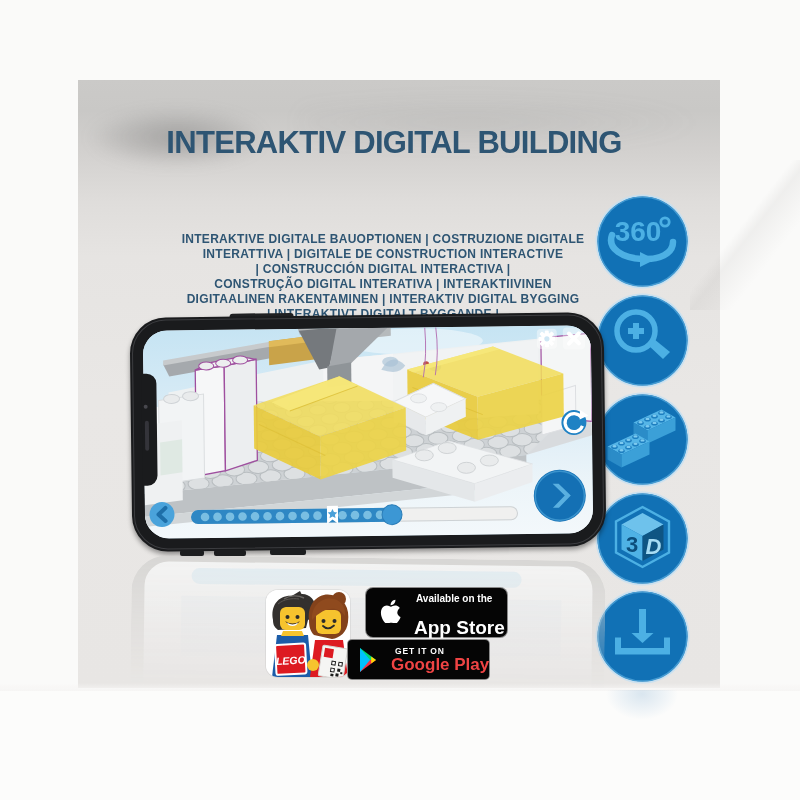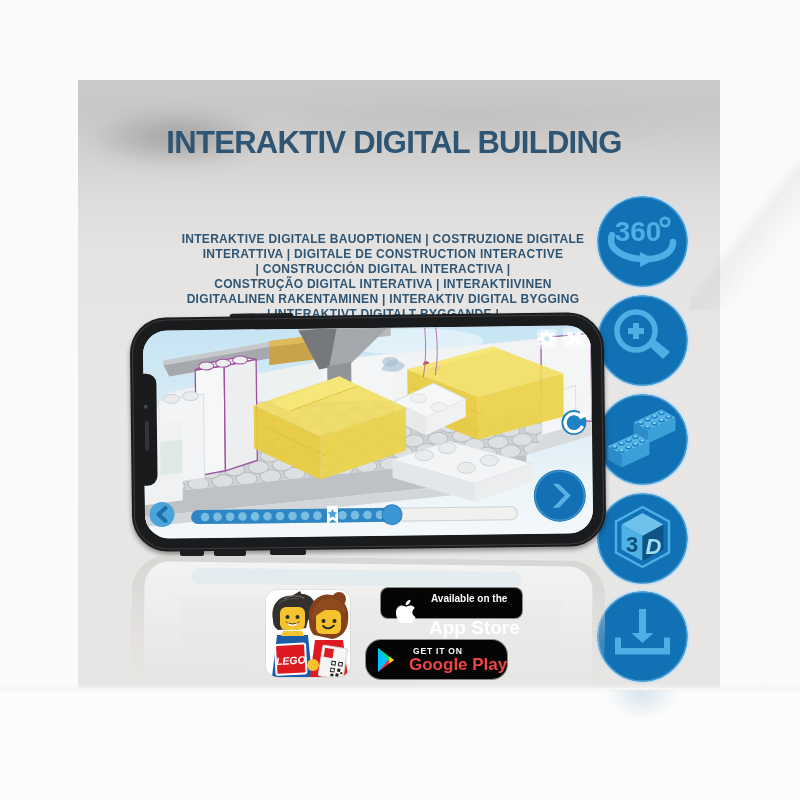--- a/index.html
+++ b/index.html
@@ -530,31 +530,31 @@
           <rect x="21.5" y="24" width="2" height="2"></rect>
         <rect x="17" y="26" width="3" height="3"></rect>
           <rect x="12" y="27" width="3" height="2.5"></rect>
       </g>
     </g>
 
     <circle cx="47" cy="75" r="6" fill="#f6c32e"></circle>
   </svg>
 </div>
 
-<div class="abs" style="left:366px;top:588px;width:141px;height:30px;background:#050505;border-radius:7px;box-shadow:0 0 0 1px #8a8a8a;margin-left:15px;">
+<div class="abs" style="left:366px;top:588px;width:141px;height:49px;background:#050505;border-radius:7px;box-shadow:0 0 0 1px #8a8a8a;">
   <svg class="abs" style="left:12px;top:7px;" width="24" height="28" viewBox="0 0 24 28">
 
     <path d="M 17.3,14.6 c 0,-3 2.5,-4.5 2.6,-4.6 c -1.4,-2.1 -3.6,-2.4 -4.4,-2.4 c -1.9,-0.2 -3.7,1.1 -4.6,1.1 c -1,0 -2.4,-1.1 -4,-1.1 c -2,0 -3.9,1.2 -5,3 c -2.1,3.7 -0.5,9.1 1.5,12.1 c 1,1.5 2.2,3.1 3.8,3 c 1.5,-0.1 2.1,-1 4,-1 c 1.8,0 2.4,1 4,0.9 c 1.7,0 2.7,-1.5 3.7,-3 c 1.2,-1.7 1.6,-3.4 1.7,-3.5 c 0,0 -3.2,-1.2 -3.3,-4.5 Z" fill="#ffffff" transform="translate(2,3)"></path>
     <path d="M 14.2,5.6 c 0.8,-1 1.4,-2.4 1.2,-3.8 c -1.2,0 -2.7,0.8 -3.5,1.8 c -0.8,0.9 -1.5,2.3 -1.3,3.7 c 1.3,0.1 2.7,-0.7 3.6,-1.7 Z" fill="#ffffff" transform="translate(2,3)"></path>
   </svg>
   <div class="abs" style="left:50px;top:5px;color:#ffffff;font-size:10px;font-weight:bold;white-space:nowrap;">Available on the</div>
   <div class="abs" style="left:48px;top:29px;color:#ffffff;font-size:19px;font-weight:bold;white-space:nowrap;">App Store</div>
 </div>
 
-<div class="abs" style="left:366px;top:640px;width:141px;height:39px;background:#050505;border-radius:15px;box-shadow:0 0 0 1px #8a8a8a;">
+<div class="abs" style="left:348px;top:640px;width:141px;height:39px;background:#050505;border-radius:4px;box-shadow:0 0 0 1px #8a8a8a;">
   <svg class="abs" style="left:11px;top:8px;" width="22" height="24" viewBox="0 0 22 24">
 
     <polygon points="1,0 17,12 1,12" fill="#00d876"></polygon>
     <polygon points="1,12 17,12 1,24" fill="#f43249"></polygon>
     <polygon points="1,0 11,12 1,24" fill="#00c1ff"></polygon>
     <polygon points="12.2,8.4 17,12 12.2,15.6" fill="#ffd900"></polygon>
   </svg>
   <div class="abs" style="left:47px;top:6px;color:#ffffff;font-size:8.5px;font-weight:bold;letter-spacing:0.8px;white-space:nowrap;">GET IT ON</div>
   <div class="abs" style="left:43px;top:15px;color:#ef4444;font-size:17px;font-weight:bold;white-space:nowrap;">Google Play</div>
 </div>

